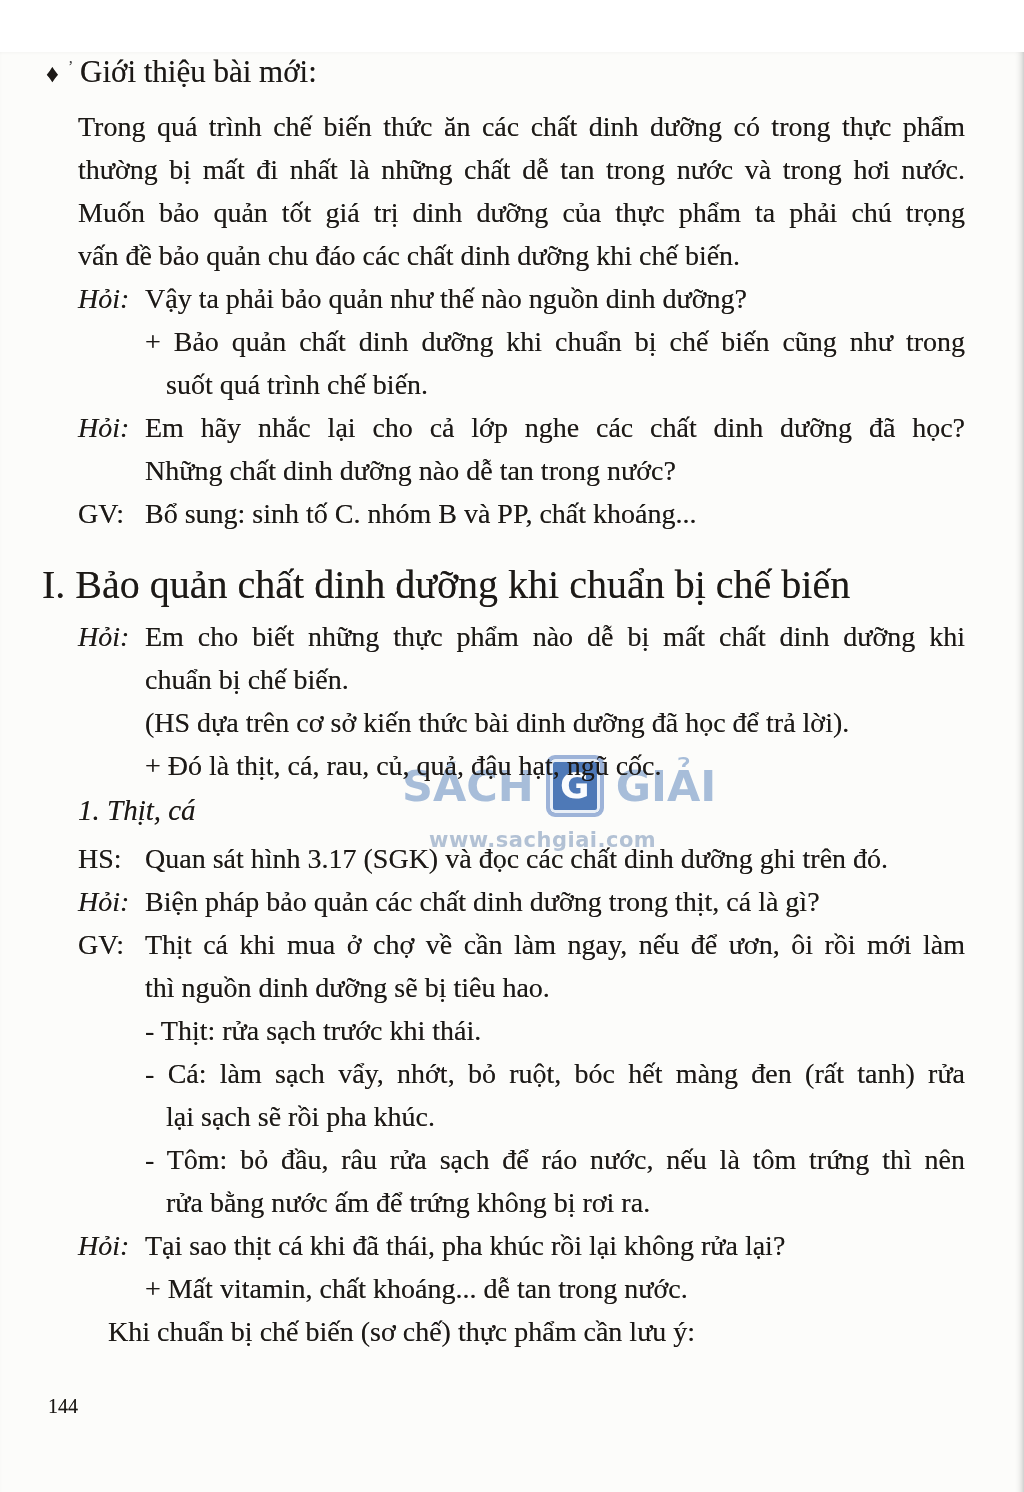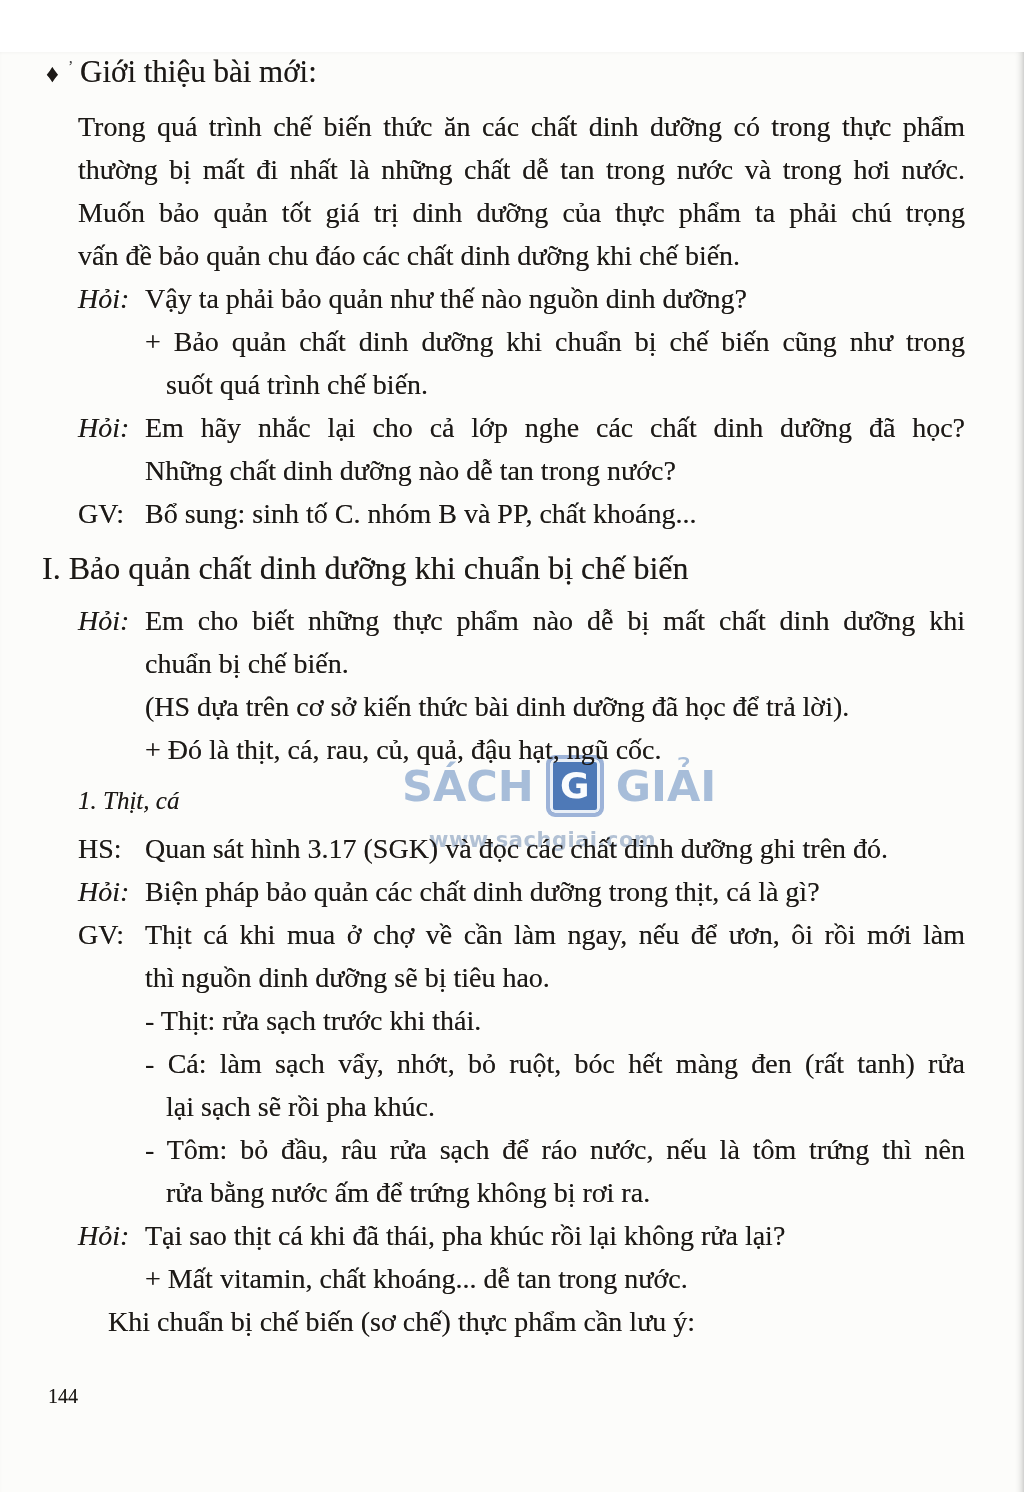--- a/index.html
+++ b/index.html
@@ -28,22 +28,22 @@
   .txt{flex:1 1 auto;min-width:0}
   .txt.just{text-align:justify;text-align-last:justify}
   .b{font-weight:400}
   .i{font-style:italic}
   .i1{margin-left:78px}
   .i2{margin-left:145px}
   .i3{margin-left:166px}
   .iK{margin-left:108px}
   .h2{margin:52px 59px 11px 46px;font-size:31px;line-height:40px;font-weight:700}
   .h2 .lab{flex:0 0 34px;font-size:25px}
-  .h1{margin-left:42px;margin-top:12px;margin-bottom:9px;font-size:32px;line-height:43px;font-weight:700}
-  .h3{margin-left:78px;margin-top:8px;margin-bottom:5px;font-size:25px;line-height:43px;font-weight:700;font-style:italic}
+  .h1{margin-left:42px;margin-top:28px;margin-bottom:9px;font-size:40px;line-height:43px;font-weight:700}
+  .h3{margin-left:78px;margin-top:2px;margin-bottom:5px;font-size:29px;line-height:43px;font-weight:700;font-style:italic}
   .page-num{margin:32px 0 0 48px;font-size:20px;line-height:43px;text-shadow:0 0 .6px rgba(22,17,12,.55)}
   .ink-mark{position:absolute;top:6px;left:68px;font-size:16px;color:#3a3a3a;z-index:2}
   .watermark{position:absolute;inset:0;z-index:1}
   .wm-brand{
     position:absolute;left:402px;top:703px;display:flex;align-items:center;gap:12px;
     font-family:"DejaVu Sans","Liberation Sans",sans-serif;font-weight:700;font-size:43px;
     color:var(--wm-text);
   }
   .wm-logo{
     width:58px;height:62px;border-radius:9px;background:var(--wm-logo);

